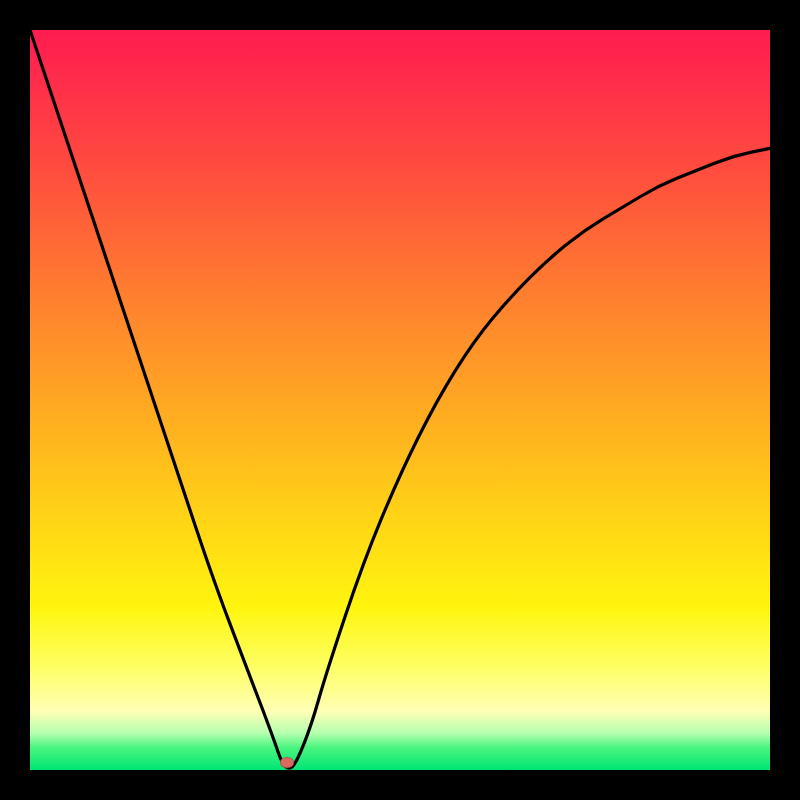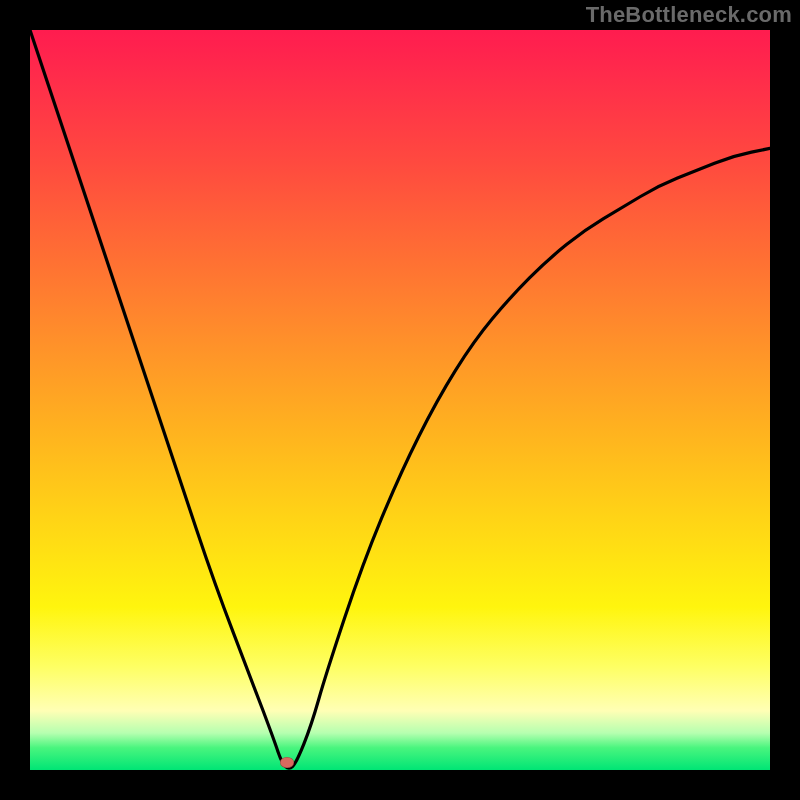--- a/index.html
+++ b/index.html
@@ -70,21 +70,20 @@
     border-radius: 50% / 50%;
     background: #d86a5f;
     box-shadow: 0 0 0 0.5px rgba(0,0,0,0.3) inset;
     z-index: 3;
   }
 </style>
 </head>
 <body>
 
 <div class="frame">
-  <div class="watermark">TheBottleneck.com</div>
 
   <div class="plot-area">
     <div class="gradient"></div>
 
     <svg class="curve" viewBox="0 0 740 740" preserveAspectRatio="none">
       <path fill="none" stroke="#000" stroke-width="3.2" stroke-linejoin="round" stroke-linecap="round" d="M 0.0 0.0 Q 0.0 0.0 18.5 55.5 Q 37.0 111.0 55.5 166.5 Q 74.0 222.0 92.5 277.5 Q 111.0 333.0 129.5 388.5 Q 148.0 444.0 166.5 499.5 Q 185.0 555.0 203.5 603.1 Q 222.0 651.2 233.1 680.8 Q 244.2 710.4 247.9 721.5 Q 251.6 732.6 255.3 736.3 Q 259.0 740.0 262.7 736.3 Q 266.4 732.6 273.8 714.1 Q 281.2 695.6 288.6 669.7 Q 296.0 643.8 314.5 588.3 Q 333.0 532.8 351.5 488.4 Q 370.0 444.0 388.5 407.0 Q 407.0 370.0 425.5 340.4 Q 444.0 310.8 462.5 288.6 Q 481.0 266.4 499.5 247.9 Q 518.0 229.4 536.5 214.6 Q 555.0 199.8 573.5 188.7 Q 592.0 177.6 610.5 166.5 Q 629.0 155.4 647.5 148.0 Q 666.0 140.6 684.5 133.2 Q 703.0 125.8 721.5 122.1 T 740.0 118.4"></path>
     </svg>
 
     <div class="min-dot" style="left: 250px; top: 727px;"></div>
   </div>

